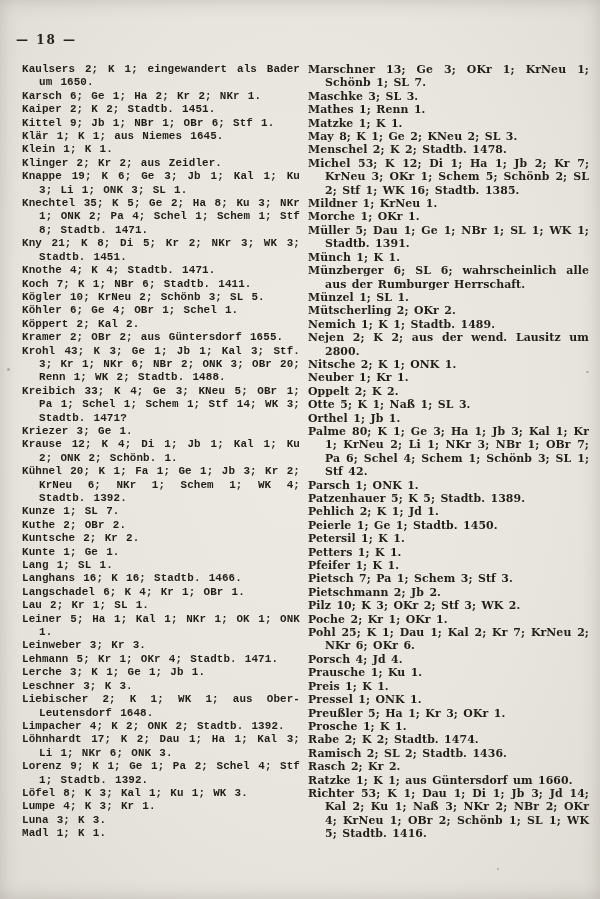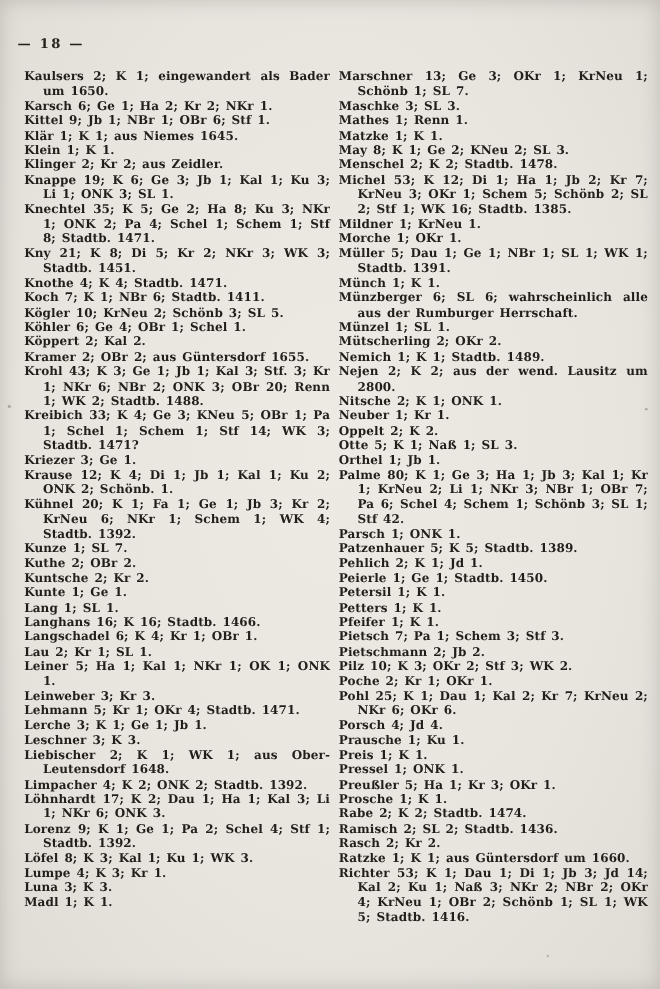--- a/index.html
+++ b/index.html
@@ -30,21 +30,21 @@
     letter-spacing: 2px;
     color: #26231d;
   }
   .col {
     position: absolute;
     top: 63px;
     font-size: 10.9px;
     line-height: 13.4px;
     text-rendering: optimizeLegibility;
   }
-  .col-left  { left: 22px;  width: 278px; }
+  .col-left  { left: 22px;  width: 278px; font-family: Liberation Mono, monospace; }
   .col-right { left: 308px; width: 281px; }
   .entry {
     margin: 0;
     padding-left: 17px;
     text-indent: -17px;
     text-align: justify;
     word-spacing: 1.5px;
     letter-spacing: 0.1px;
   }
   .speck {
@@ -59,20 +59,21 @@
 </style>
 </head>
 <body>
 
 <div class="page">
   <div class="page-number">— 18 —</div>
 
   <div class="col col-left">
       <p class="entry">Kaulsers 2; K 1; eingewandert als Bader um 1650.</p>
       <p class="entry">Karsch 6; Ge 1; Ha 2; Kr 2; NKr 1.</p>
+      <p class="entry">Kaiper 2; K 2; Stadtb. 1451.</p>
       <p class="entry">Kittel 9; Jb 1; NBr 1; OBr 6; Stf 1.</p>
       <p class="entry">Klär 1; K 1; aus Niemes 1645.</p>
       <p class="entry">Klein 1; K 1.</p>
       <p class="entry">Klinger 2; Kr 2; aus Zeidler.</p>
       <p class="entry">Knappe 19; K 6; Ge 3; Jb 1; Kal 1; Ku 3; Li 1; ONK 3; SL 1.</p>
       <p class="entry">Knechtel 35; K 5; Ge 2; Ha 8; Ku 3; NKr 1; ONK 2; Pa 4; Schel 1; Schem 1; Stf 8; Stadtb. 1471.</p>
       <p class="entry">Kny 21; K 8; Di 5; Kr 2; NKr 3; WK 3; Stadtb. 1451.</p>
       <p class="entry">Knothe 4; K 4; Stadtb. 1471.</p>
       <p class="entry">Koch 7; K 1; NBr 6; Stadtb. 1411.</p>
       <p class="entry">Kögler 10; KrNeu 2; Schönb 3; SL 5.</p>

